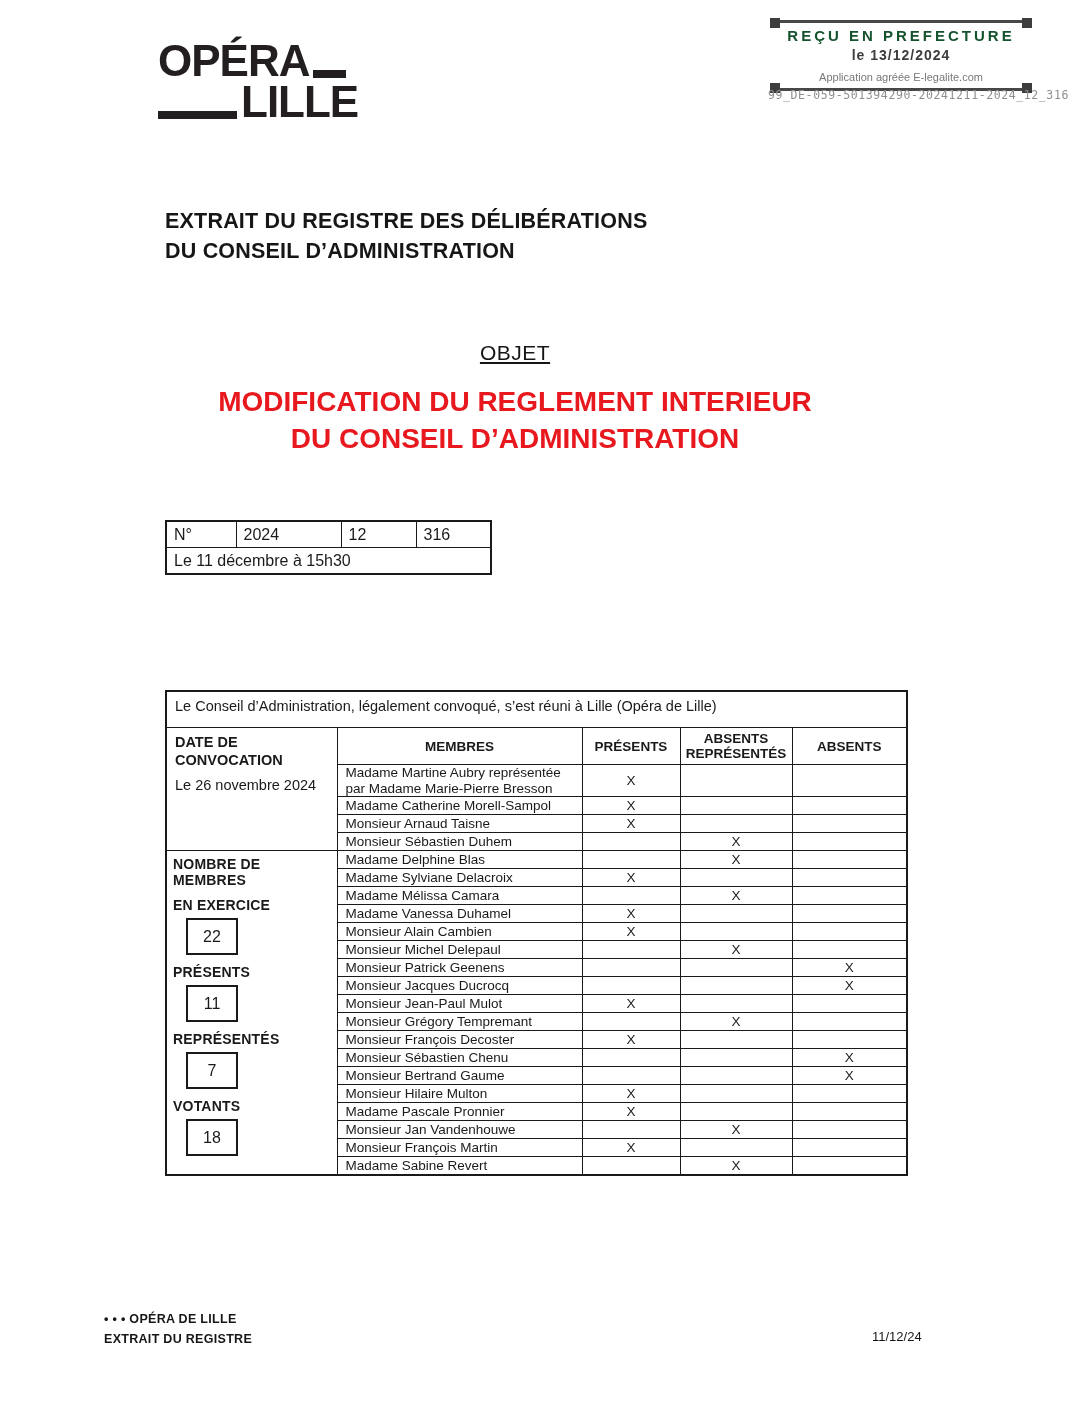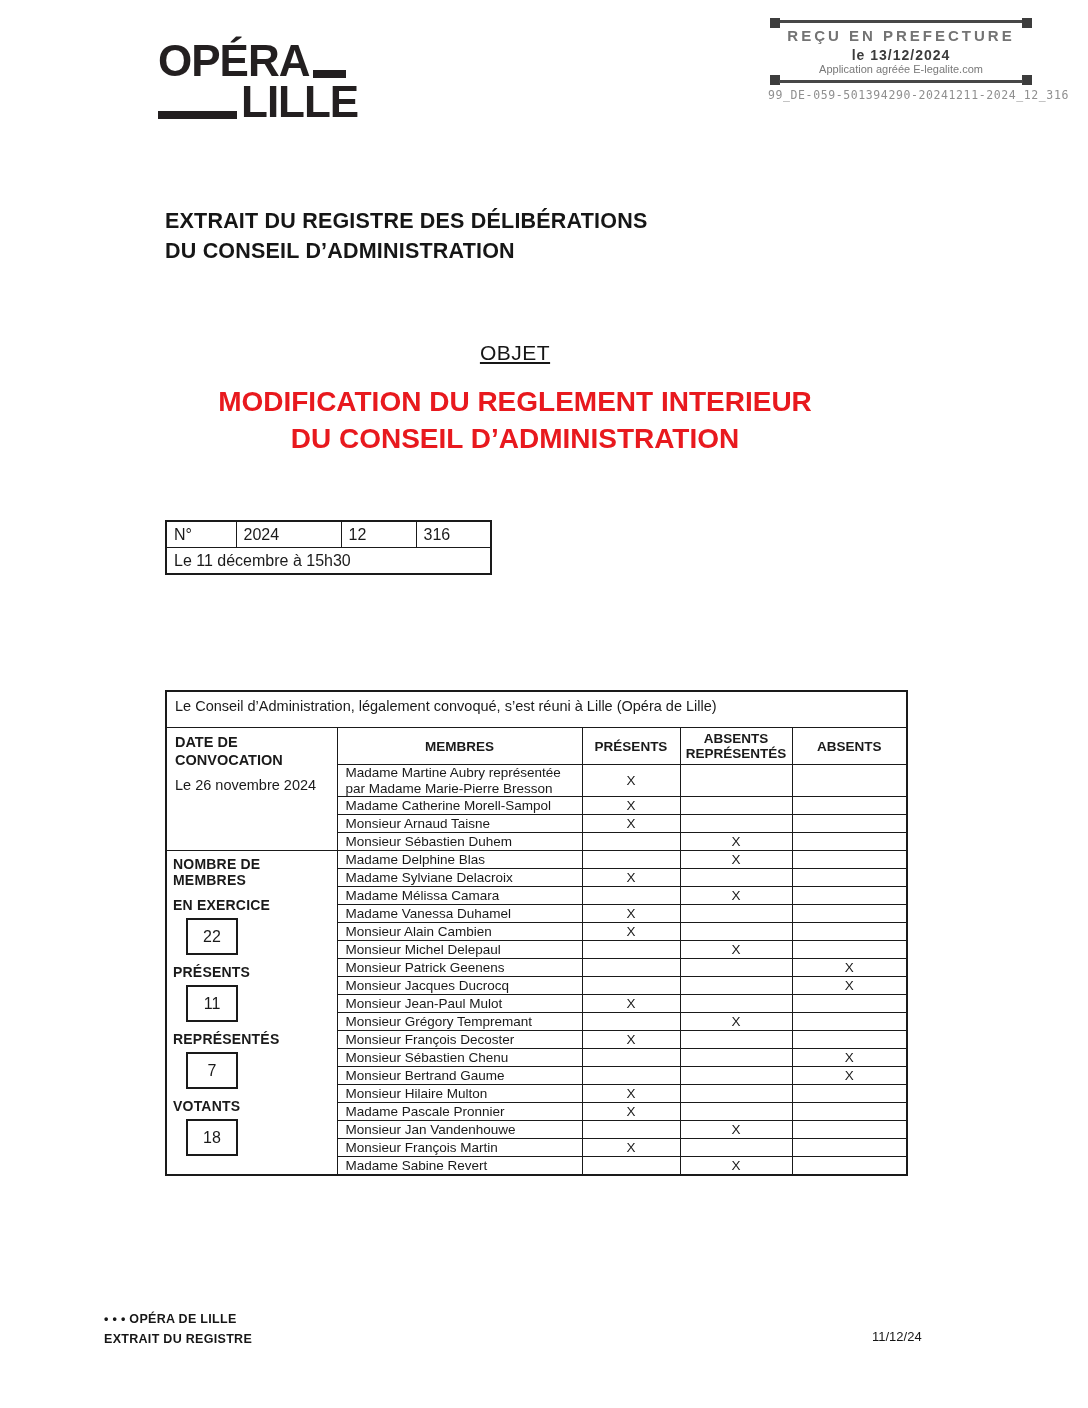--- a/index.html
+++ b/index.html
@@ -17,23 +17,23 @@
   .bar.b3{width:79px;margin-right:4px;}
 
   
   .stamp{position:absolute;left:770px;top:20px;width:262px;text-align:center;padding:7px 0 5px;}
   .stamp::before,.stamp::after{content:"";position:absolute;left:9px;right:9px;height:3px;background:#474747;}
   .stamp::before{top:0;}
   .stamp::after{bottom:0;}
   .corner{position:absolute;width:10px;height:10px;background:#3d3d3d;}
   .corner.tl{left:0;top:-2px;} .corner.tr{right:0;top:-2px;}
   .corner.bl{left:0;bottom:-2px;} .corner.br{right:0;bottom:-2px;}
-  .stamp-title{font-size:15px;font-weight:bold;letter-spacing:3px;color:#737373;}
+  .stamp-title{font-size:15px;font-weight:bold;letter-spacing:3px;color:#14532d;}
   .stamp-date{font-family:Liberation Sans, sans-serif;font-size:14px;font-weight:bold;letter-spacing:1px;color:#3c3c3c;margin-top:3px;}
-  .stamp-app{font-size:11px;color:#787878;margin-top:0;padding-bottom:3px;}
+  .stamp-app{font-size:11px;color:#787878;margin-top:8px;padding-bottom:3px;}
   .stamp-code{position:absolute;left:768px;top:88px;font-family:"DejaVu Sans Mono",monospace;
               font-size:11.5px;color:#8f8f8f;letter-spacing:0.6px;}
 
   
   .heading{position:absolute;left:165px;top:206px;font-size:21.5px;font-weight:bold;
            line-height:30px;letter-spacing:0.2px;color:#161616;}
   .objet{position:absolute;left:165px;top:341px;width:700px;text-align:center;
          font-size:21px;letter-spacing:0.5px;color:#161616;text-decoration:underline;}
   .red-title{position:absolute;left:165px;top:383px;width:700px;text-align:center;
              font-size:28px;font-weight:bold;line-height:37px;}

